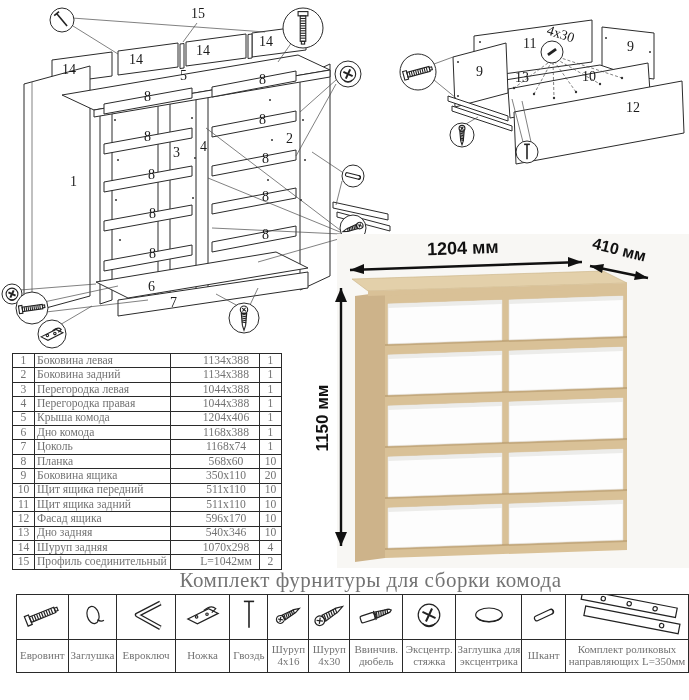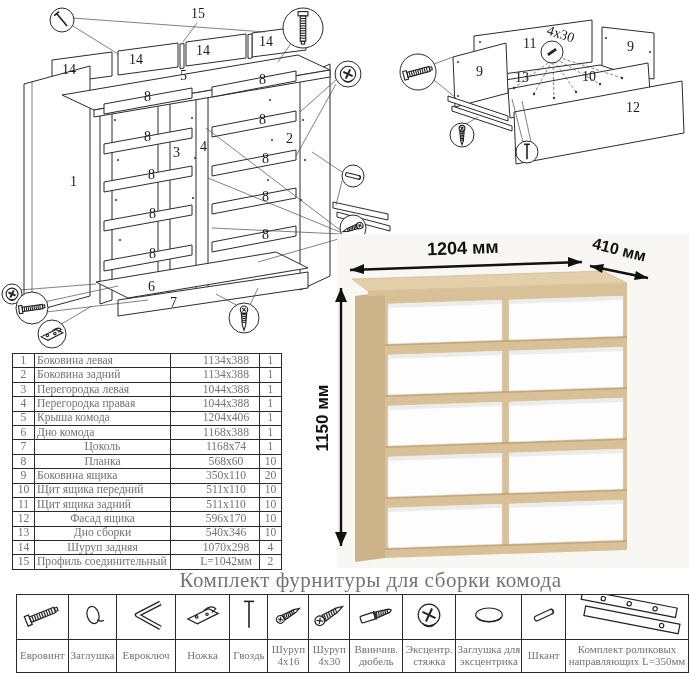--- a/index.html
+++ b/index.html
@@ -11,21 +11,21 @@
   .dim-label{font-family:"Liberation Sans",sans-serif;font-weight:bold;fill:#111;}
   .co{fill:#fff;stroke:#2b2b2b;stroke-width:1;}
   
   .parts-table{position:absolute;left:12px;top:353px;border-collapse:collapse;background:#fff;}
   .parts-table td{border:1px solid #2a2a2a;font-size:11.6px;line-height:1.02;height:13.4px;
                   padding:0 2px;white-space:nowrap;overflow:hidden;}
   .parts-table td.c-num{width:17px;text-align:center;}
   .parts-table td.c-name{width:131px;text-align:left;}
   .parts-table td.c-size{width:62px;text-align:center;padding-left:24px;}
   .parts-table td.c-qty{width:17px;text-align:center;}
-  .parts-table tr.centered td.c-name{text-align:center;}
+  .parts-table tr.centered td.c-name{text-align:left;}
   
   .hw-title{position:absolute;left:0;top:568px;width:689px;text-align:center;
             font-size:21px;letter-spacing:.5px;padding-left:26px;}
   .hw-table{position:absolute;left:16px;top:594px;border-collapse:collapse;table-layout:fixed;background:#fff;}
   .hw-table td{border:1px solid #2a2a2a;text-align:center;vertical-align:middle;padding:0 1px;overflow:hidden;}
   .hw-table td.hw-icon-cell{height:44px;}
   .hw-table td.hw-name-cell{height:32px;font-size:11px;line-height:1.05;}
   .hw-table td.hw-qty-cell{height:21px;font-size:16px;}
 </style>
 </head>
@@ -474,21 +474,21 @@
           <td class="c-qty">10</td>
         </tr>
         <tr class="centered">
           <td class="c-num">12</td>
           <td class="c-name">Фасад ящика</td>
           <td class="c-size">596x170</td>
           <td class="c-qty">10</td>
         </tr>
         <tr class="centered">
           <td class="c-num">13</td>
-          <td class="c-name">Дно сборки</td>
+          <td class="c-name">Дно задняя</td>
           <td class="c-size">540x346</td>
           <td class="c-qty">10</td>
         </tr>
         <tr class="centered">
           <td class="c-num">14</td>
           <td class="c-name">Шуруп задняя</td>
           <td class="c-size">1070x298</td>
           <td class="c-qty">4</td>
         </tr>
         <tr>

